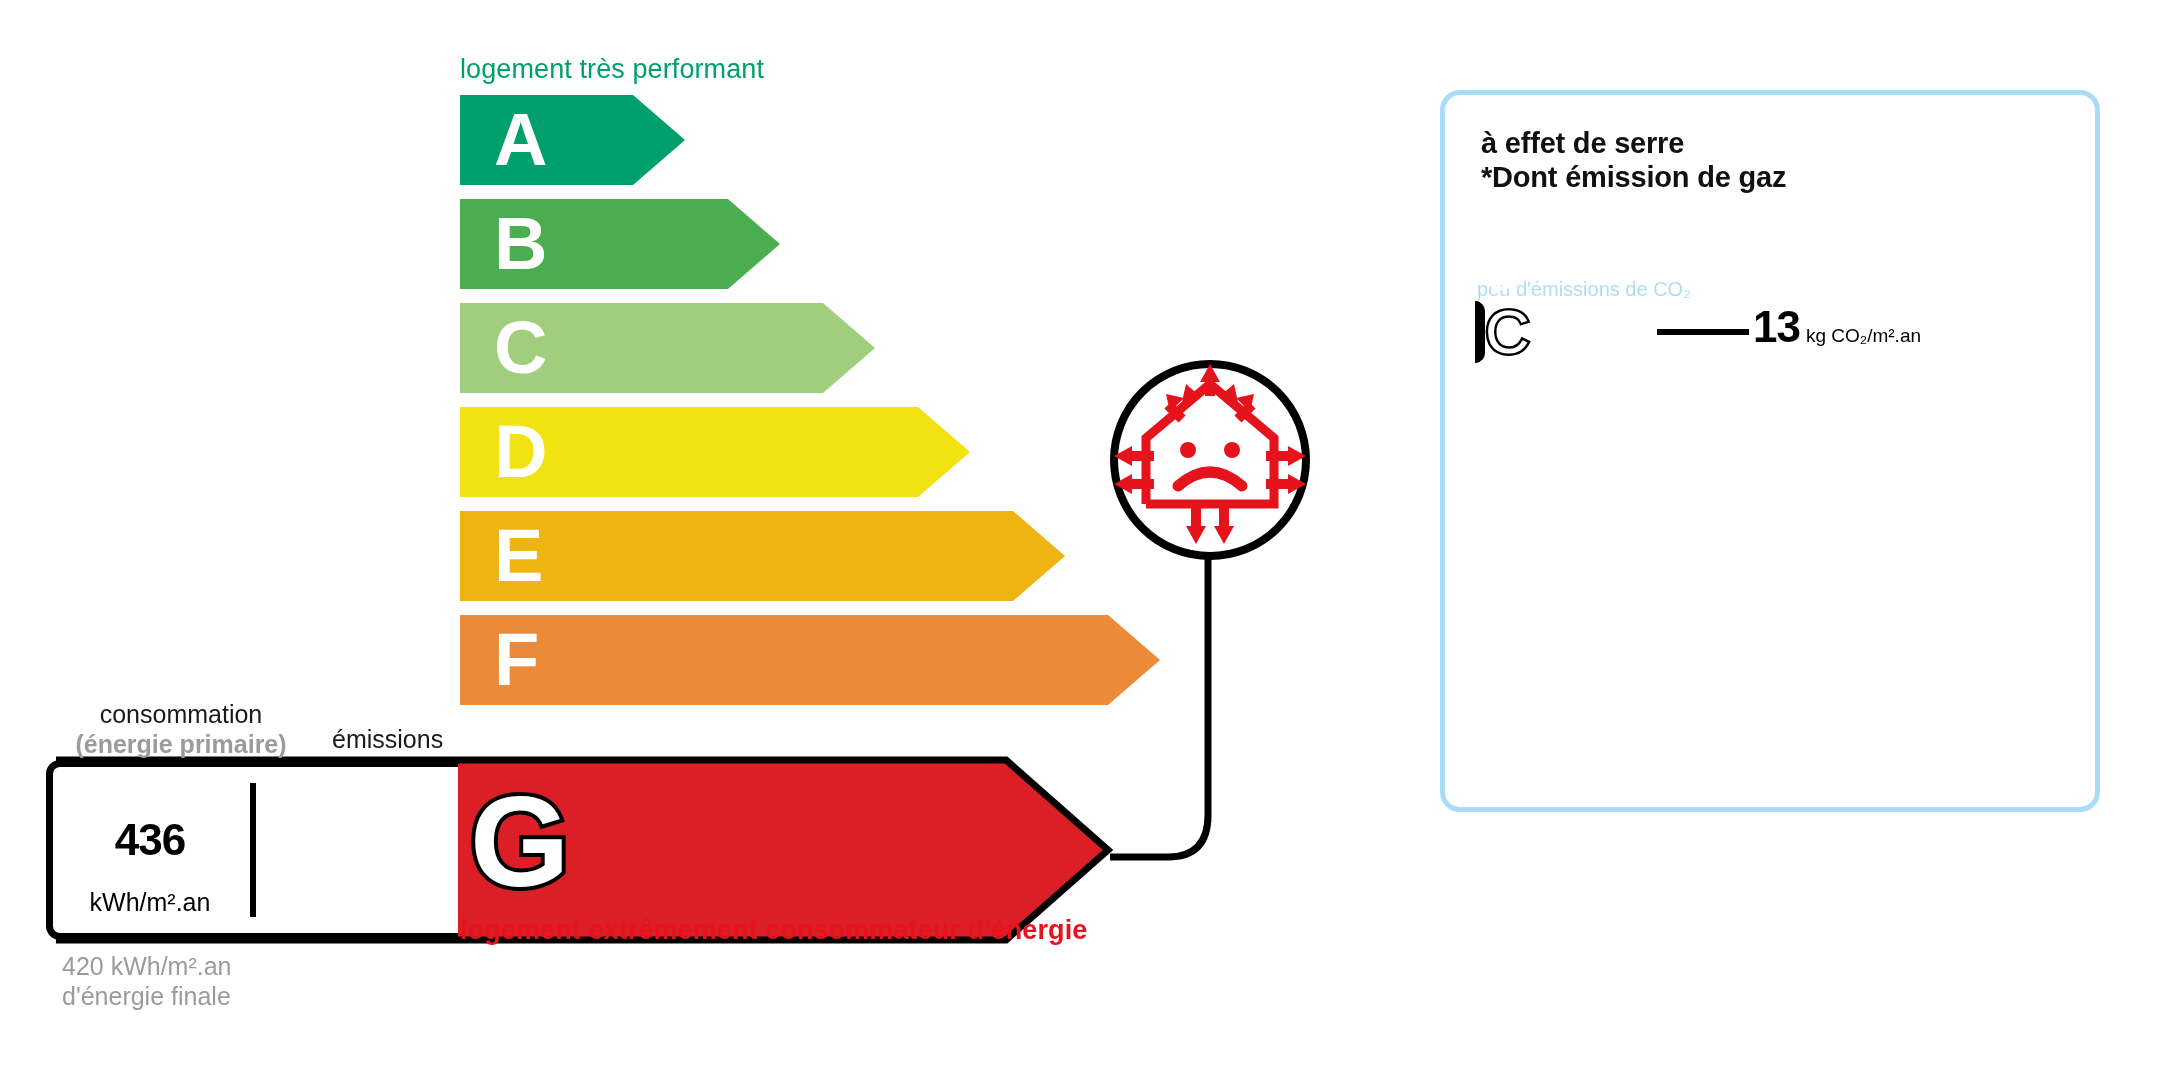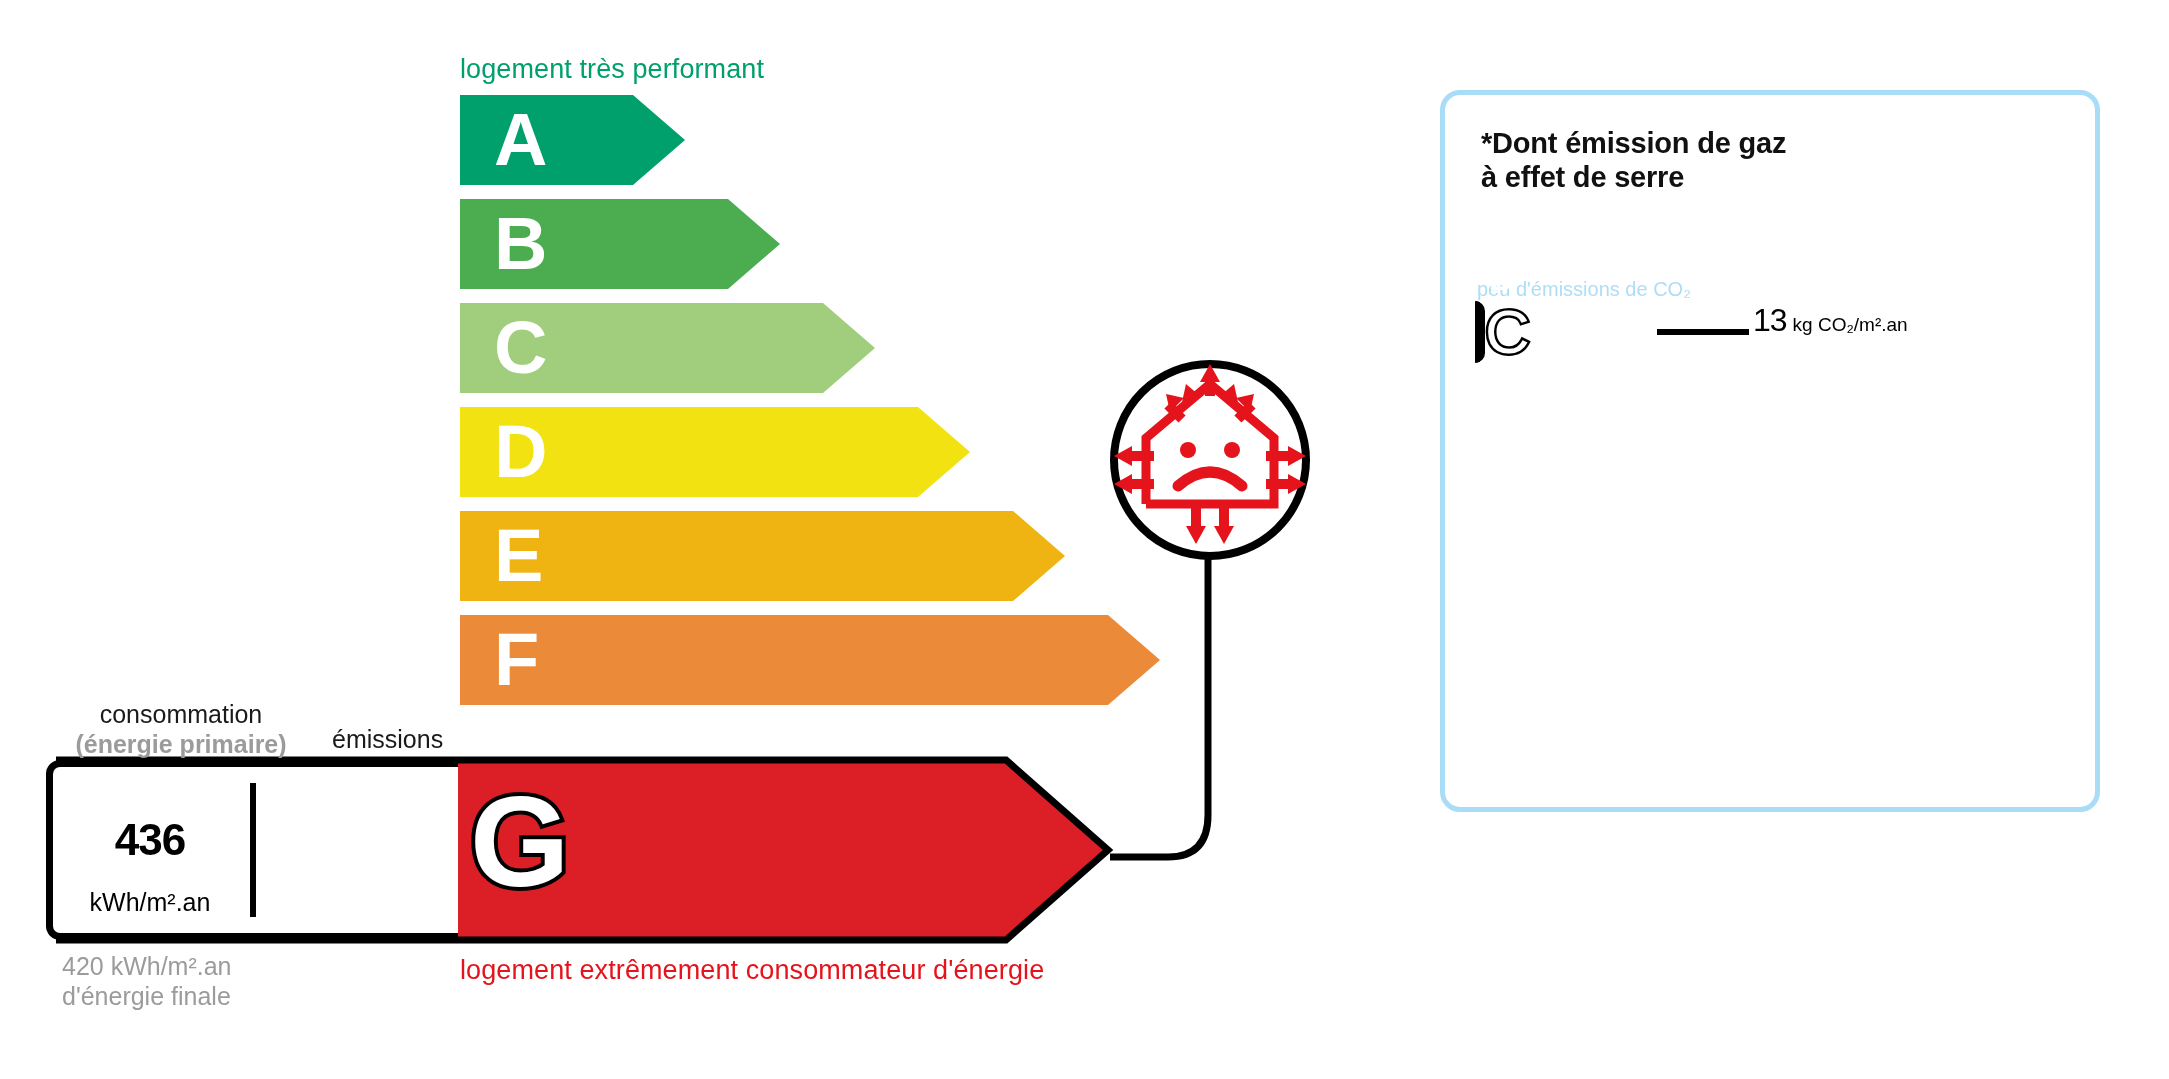--- a/index.html
+++ b/index.html
@@ -28,25 +28,26 @@
     top: 54px;
     font-size: 27px;
     color: #00A06D;
     white-space: nowrap;
     letter-spacing: 0.1px;
   }
 
   .bottom-caption {
     position: absolute;
     left: 460px;
-    top: 955px;
+    top: 915px;
     font-size: 27px;
     color: #E5131C;
     white-space: nowrap;
     letter-spacing: 0.1px;
+    font-weight: bold;
   }
 
   .energy-row { position: absolute; }
   .energy-row .letter {
     position: absolute;
     left: 34px;
     top: 50%;
     transform: translateY(-50%);
     color: #ffffff;
     font-weight: bold;
@@ -208,22 +209,22 @@
     position: absolute;
     height: 6px;
     background: #000000;
   }
   .co2-value {
     position: absolute;
     white-space: nowrap;
     color: #000000;
   }
   .co2-value .num {
-    font-size: 32px;
-    font-weight: normal;
+    font-size: 44px;
+    font-weight: bold;
     letter-spacing: -1px;
     vertical-align: baseline;
   }
   .co2-value .u {
     font-size: 19px;
     margin-left: 6px;
     vertical-align: baseline;
   }
 </style>
 </head>
@@ -329,22 +330,22 @@
       <polygon points="88,186 78,168 98,168"></polygon>
       <rect x="83" y="142" width="10" height="28"></rect>
       <polygon points="116,186 106,168 126,168"></polygon>
       <rect x="111" y="142" width="10" height="28"></rect>
     </g>
   </svg>
 </div>
 
 <div id="co2-panel">
   <div class="panel-title">
+    <div>à effet de serre</div>
     <div>*Dont émission de gaz</div>
-    <div>à effet de serre</div>
   </div>
 
   <div class="panel-top-caption">peu d'émissions de CO₂</div>
 
   <div id="co2-rows">
       <div class="co2-row" style="left: 30px; top: 130px; width: 108px; height: 30px;">
         <div class="co2-bar" style="background: rgb(168, 218, 245);"></div>
         <span class="co2-letter">A</span>
       </div>
       <div class="co2-row" style="left: 30px; top: 168px; width: 138px; height: 30px;">

